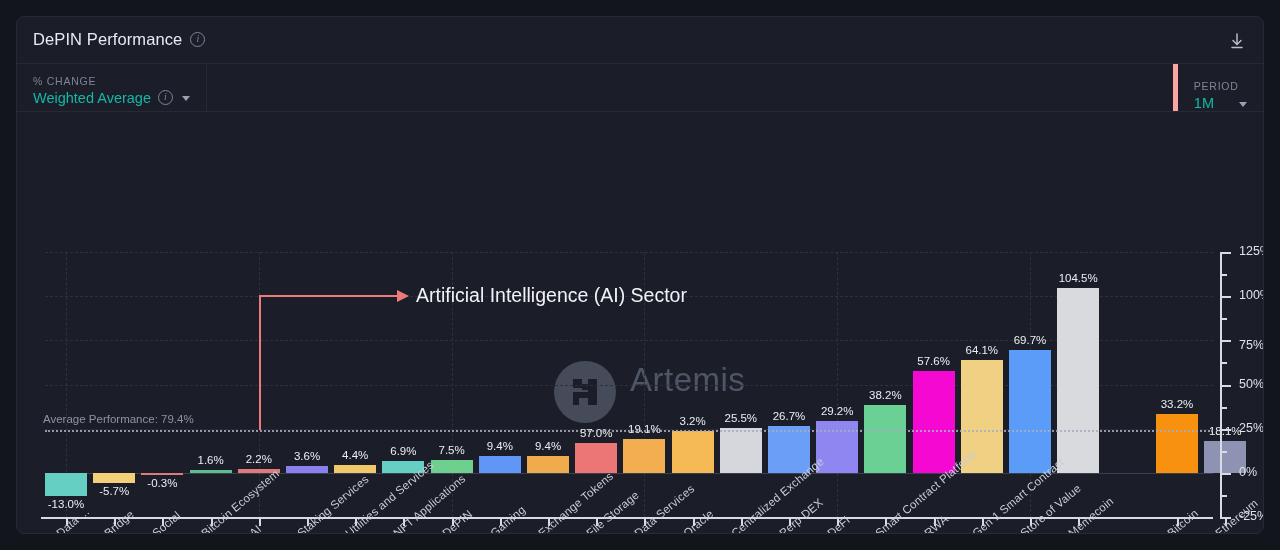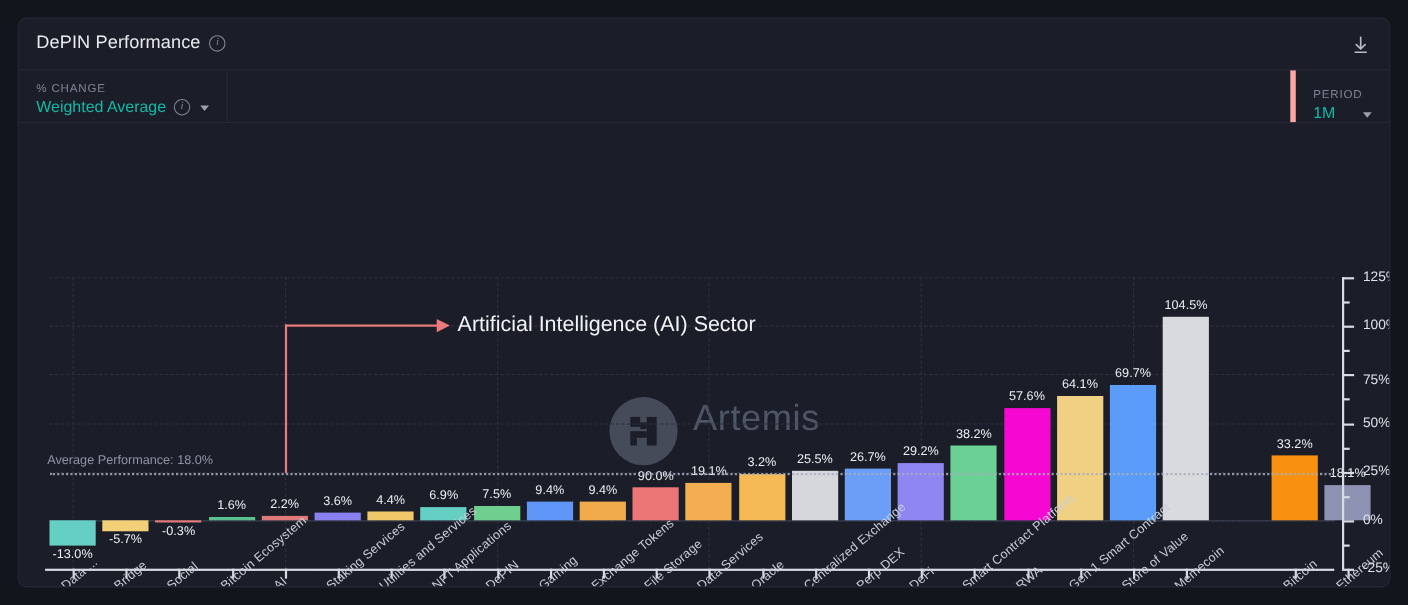--- a/index.html
+++ b/index.html
@@ -233,21 +233,21 @@
         <div class="bar-val" style="width: 68px; left: 304.2px; top: 337.06px;">4.4%</div>
         <div class="bar" title="NFT Applications 6.9%" style="left: 365.4px; top: 348.643px; width: 42px; height: 12.19px; background: rgb(102, 207, 196);"></div>
         <div class="bar-val" style="width: 68px; left: 352.4px; top: 332.643px;">6.9%</div>
         <div class="bar" title="DePIN 7.5%" style="left: 413.6px; top: 347.583px; width: 42px; height: 13.25px; background: rgb(111, 207, 143);"></div>
         <div class="bar-val" style="width: 68px; left: 400.6px; top: 331.583px;">7.5%</div>
         <div class="bar" title="Gaming 9.4%" style="left: 461.8px; top: 344.227px; width: 42px; height: 16.6067px; background: rgb(96, 150, 245);"></div>
         <div class="bar-val" style="width: 68px; left: 448.8px; top: 328.227px;">9.4%</div>
         <div class="bar" title="Exchange Tokens 9.4%" style="left: 510px; top: 344.227px; width: 42px; height: 16.6067px; background: rgb(240, 171, 77);"></div>
         <div class="bar-val" style="width: 68px; left: 497px; top: 328.227px;">9.4%</div>
         <div class="bar" title="File Storage 16.7%" style="left: 558.2px; top: 331.33px; width: 42px; height: 29.5033px; background: rgb(236, 118, 118);"></div>
-        <div class="bar-val" style="width: 68px; left: 545.2px; top: 315.33px;">90.0%</div>
+        <div class="bar-val" style="width: 68px; left: 545.2px; top: 315.33px;">57.0%</div>
         <div class="bar" title="Data Services 19.1%" style="left: 606.4px; top: 327.09px; width: 42px; height: 33.7433px; background: rgb(242, 174, 81);"></div>
         <div class="bar-val" style="width: 68px; left: 593.4px; top: 311.09px;">19.1%</div>
         <div class="bar" title="Oracle 23.9%" style="left: 654.6px; top: 318.61px; width: 42px; height: 42.2233px; background: rgb(245, 185, 85);"></div>
         <div class="bar-val" style="width: 68px; left: 641.6px; top: 302.61px;">3.2%</div>
         <div class="bar" title="Centralized Exchange 25.5%" style="left: 702.8px; top: 315.783px; width: 42px; height: 45.05px; background: rgb(213, 215, 220);"></div>
         <div class="bar-val" style="width: 68px; left: 689.8px; top: 299.783px;">25.5%</div>
         <div class="bar" title="Perp DEX 26.7%" style="left: 751px; top: 313.663px; width: 42px; height: 47.17px; background: rgb(106, 158, 247);"></div>
         <div class="bar-val" style="width: 68px; left: 738px; top: 297.663px;">26.7%</div>
         <div class="bar" title="DeFi 29.2%" style="left: 799.2px; top: 309.247px; width: 42px; height: 51.5867px; background: rgb(143, 134, 242);"></div>
         <div class="bar-val" style="width: 68px; left: 786.2px; top: 293.247px;">29.2%</div>
@@ -261,21 +261,21 @@
         <div class="bar-val" style="width: 68px; left: 979px; top: 221.697px;">69.7%</div>
         <div class="bar" title="Memecoin 104.5%" style="left: 1040.2px; top: 176.217px; width: 42px; height: 184.617px; background: rgb(216, 218, 222);"></div>
         <div class="bar-val" style="width: 68px; left: 1027.2px; top: 160.217px;">104.5%</div>
         <div class="bar" title="Bitcoin 33.2%" style="left: 1139.01px; top: 302.18px; width: 42px; height: 58.6533px; background: rgb(247, 145, 15);"></div>
         <div class="bar-val" style="width: 68px; left: 1126.01px; top: 286.18px;">33.2%</div>
         <div class="bar" title="Ethereum 18.1%" style="left: 1187.21px; top: 328.857px; width: 42px; height: 31.9767px; background: rgb(142, 147, 179);"></div>
         <div class="bar-val" style="width: 68px; left: 1174.21px; top: 312.857px;">18.1%</div>
       </div>
 
     <div id="avg-line" style="top: 318.433px;"></div>
-    <div id="avg-label" style="left: 26px; top: 301.433px;">Average Performance: 18.0%</div>
+    <div id="avg-label" style="left: 26px; top: 301.433px;">Average Performance: 79.4%</div>
 
     <div id="anno-v" style="left: 241.8px; height: 135.433px;"></div>
     <div id="anno-h" style="left: 241.8px; width: 141.2px;"></div>
     <div id="anno-arrow"></div>
     <div id="anno-text">Artificial Intelligence (AI) Sector</div>
 
     <div id="xaxis-line"></div>
     <div id="xticks">
         <div class="xtick" style="left: 49px;"></div>
         <div class="xtick" style="left: 97.2px;"></div>

